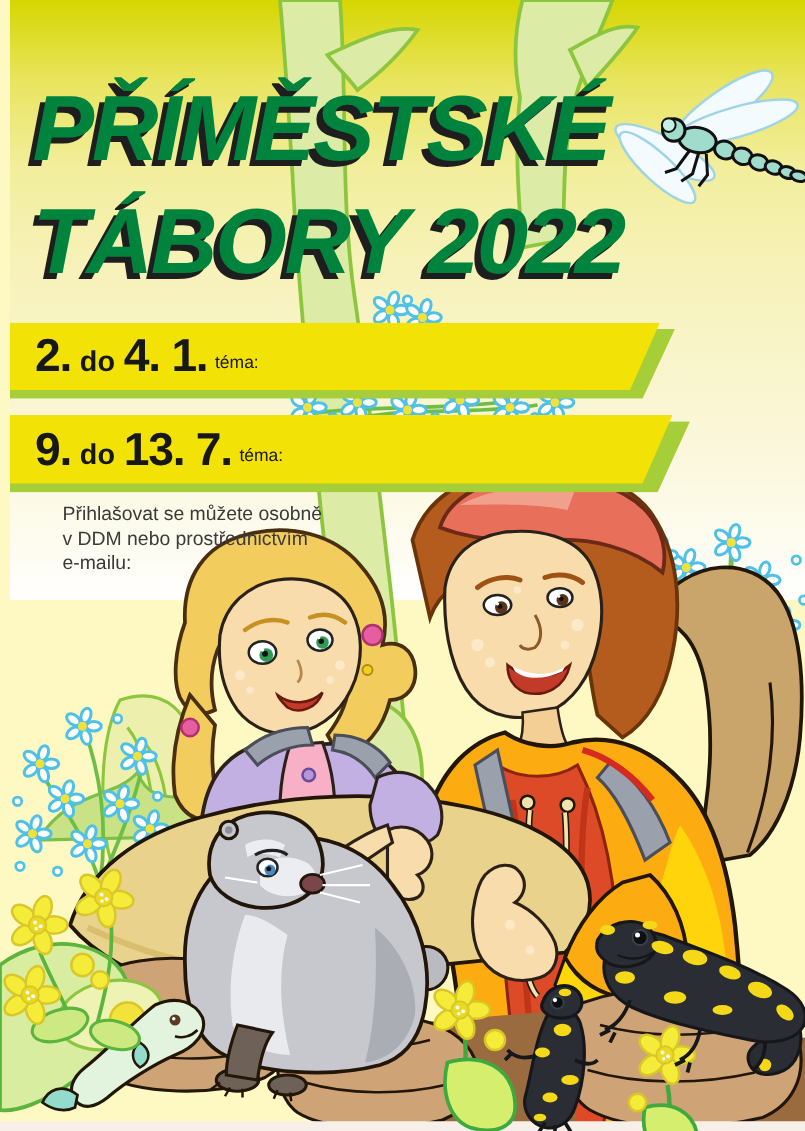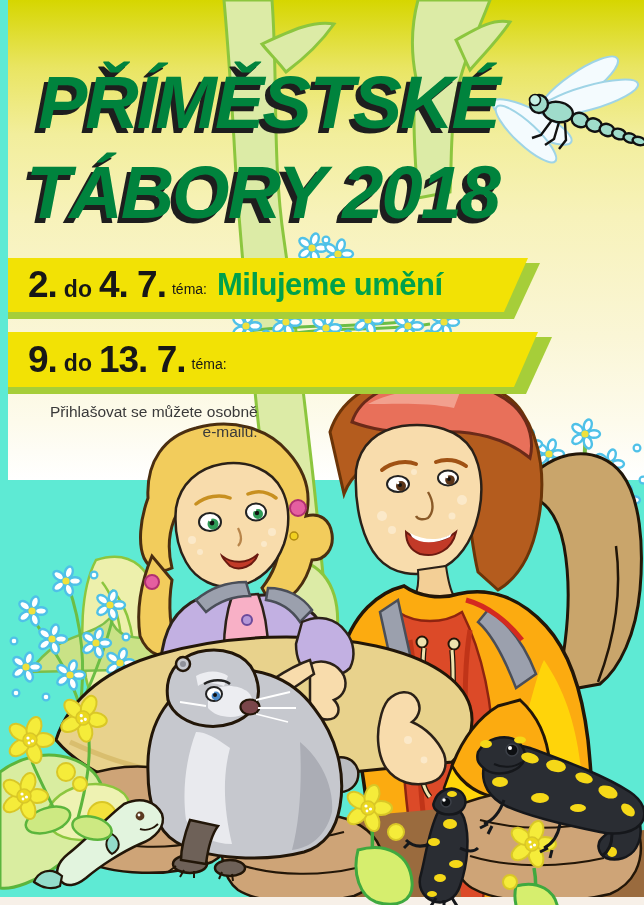--- a/index.html
+++ b/index.html
@@ -1,17 +1,17 @@
 <!DOCTYPE html>
 <html><head>
 <meta charset="utf-8">
 <style>
   html,body{margin:0;padding:0;background:#fff;}
-  .poster{position:relative;width:644px;height:905px;background:#5eead4;overflow:hidden;
-          font-family:"Liberation Sans",sans-serif;text-align:right;}
+  .poster{position:relative;width:644px;height:905px;background:#fef9c3;overflow:hidden;
+          font-family:"Liberation Sans",sans-serif;}
   .bg-grad{position:absolute;left:8px;top:0;width:636px;height:480px;
            background:linear-gradient(180deg,#d6d600 0%,#e9e562 14%,#f2ee9c 28%,#f7f2ba 45%,#faf6d6 70%,#fdfbEC 88%,#ffffff 100%);
            z-index:0;}
   .scene{position:absolute;left:0;top:0;z-index:1;}
   .title{position:absolute;left:26px;top:58px;z-index:2;
          font-style:italic;font-weight:bold;font-size:74px;line-height:90px;letter-spacing:-2px;
          color:#00833D;text-shadow:-5px 5px 0 #1E1E1E;white-space:nowrap;}
   .banner{position:absolute;left:8px;z-index:3;}
   .banner .edge{position:absolute;background:#A6CE39;}
   .banner .face{position:absolute;background:#F2E205;display:flex;align-items:baseline;
@@ -363,41 +363,41 @@
           <ellipse cx="440" cy="878" rx="6" ry="4"></ellipse>
           <ellipse cx="432" cy="894" rx="5" ry="3"></ellipse>
           <ellipse cx="452" cy="794" rx="5" ry="3"></ellipse>
         </g>
       </g>
     </g>
   </svg>
 
   <div class="title">
     <div>PŘÍMĚSTSKÉ</div>
-    <div>TÁBORY 2018</div>
+    <div>TÁBORY 2022</div>
   </div>
 
   <div class="banner b1" style="top:258px;">
     <div class="edge"></div>
     <div class="face">
       <span class="date">2.</span>
       <span class="conn">do</span>
-      <span class="date">4. 7.</span>
+      <span class="date">4. 1.</span>
       <span class="tema">téma:</span>
-      <span class="theme">Milujeme umění</span>
     </div>
   </div>
 
   <div class="banner b2" style="top:332px;">
     <div class="edge"></div>
     <div class="face">
       <span class="date">9.</span>
       <span class="conn">do</span>
       <span class="date">13. 7.</span>
       <span class="tema">téma:</span>
     </div>
   </div>
 
   <div class="contact">
     <div>Přihlašovat se můžete osobně</div>
+    <div>v DDM nebo prostřednictvím</div>
     <div>e-mailu:</div>
   </div>
 </div>
 
 </body></html>

